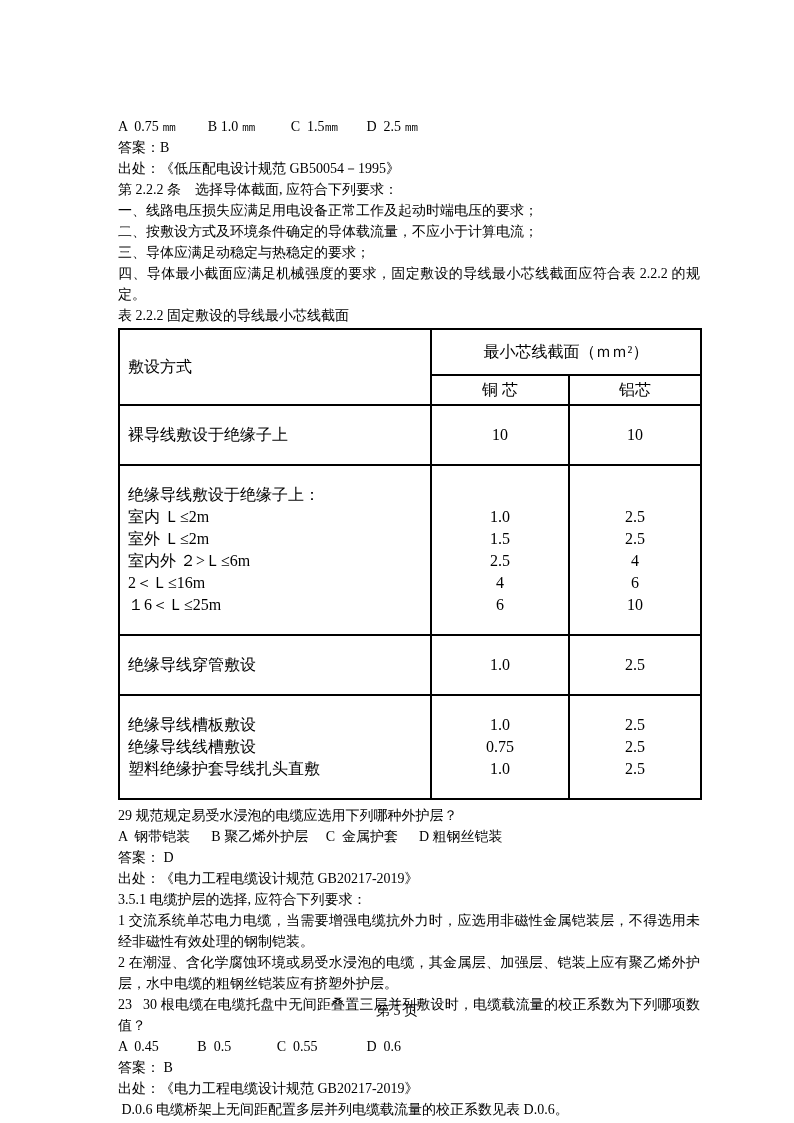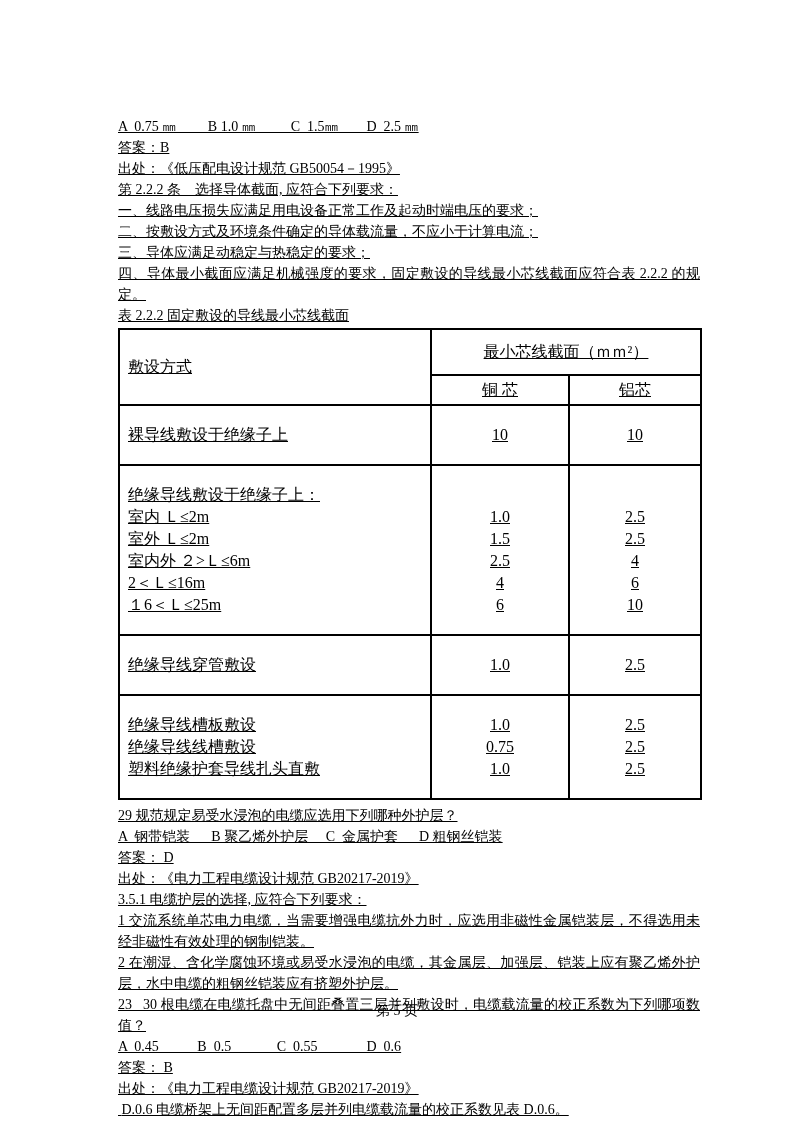--- a/index.html
+++ b/index.html
@@ -10,21 +10,20 @@
     height: 1123px;
     margin: 0 auto;
     background: #ffffff;
     font-family: "Liberation Serif", "DejaVu Serif", serif;
     font-size: 14px;
     color: #000000;
     overflow: hidden;
   }
   .content {
     padding: 116px 94px 0 118px;
-    text-decoration: underline;
   }
   .line {
     white-space: pre-wrap;
     line-height: 21px;
     text-align: justify;
     min-height: 21px;
   }
   .doc-table {
     width: 100%;
     border-collapse: collapse;

